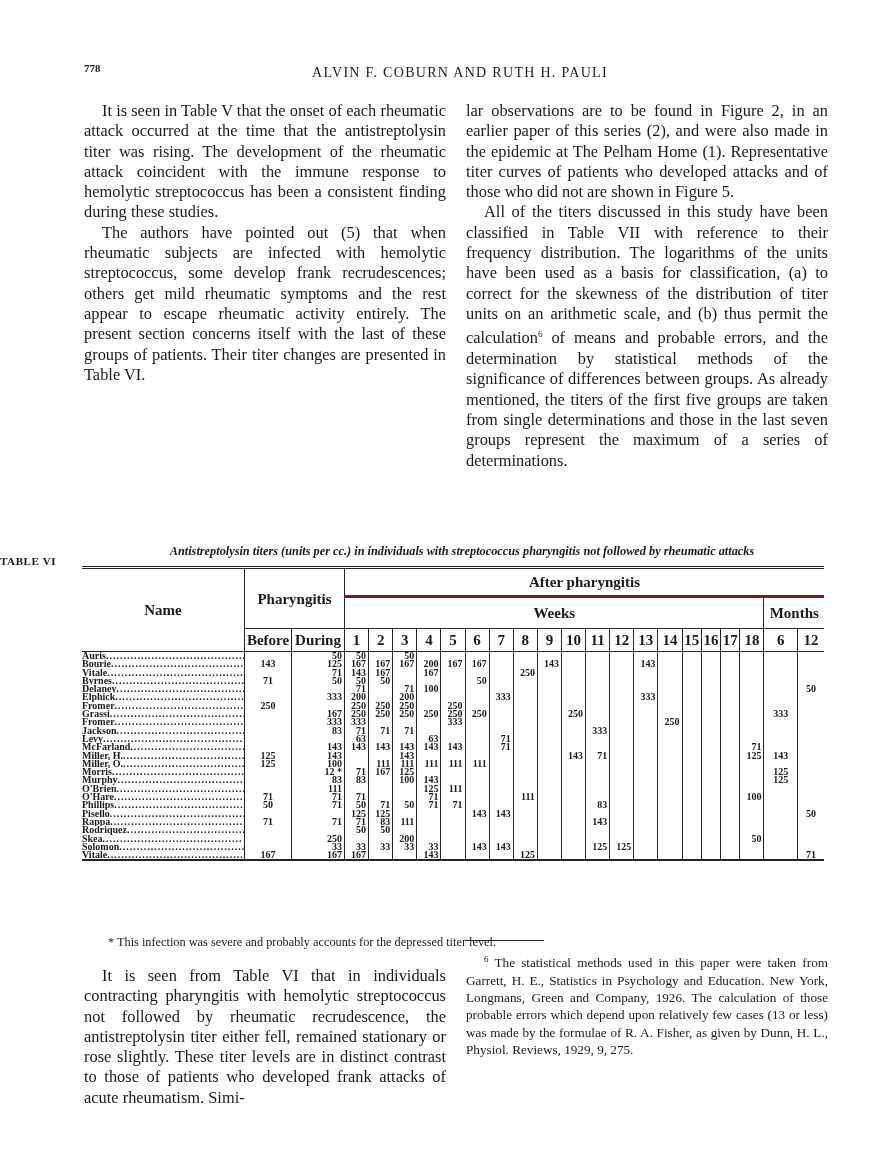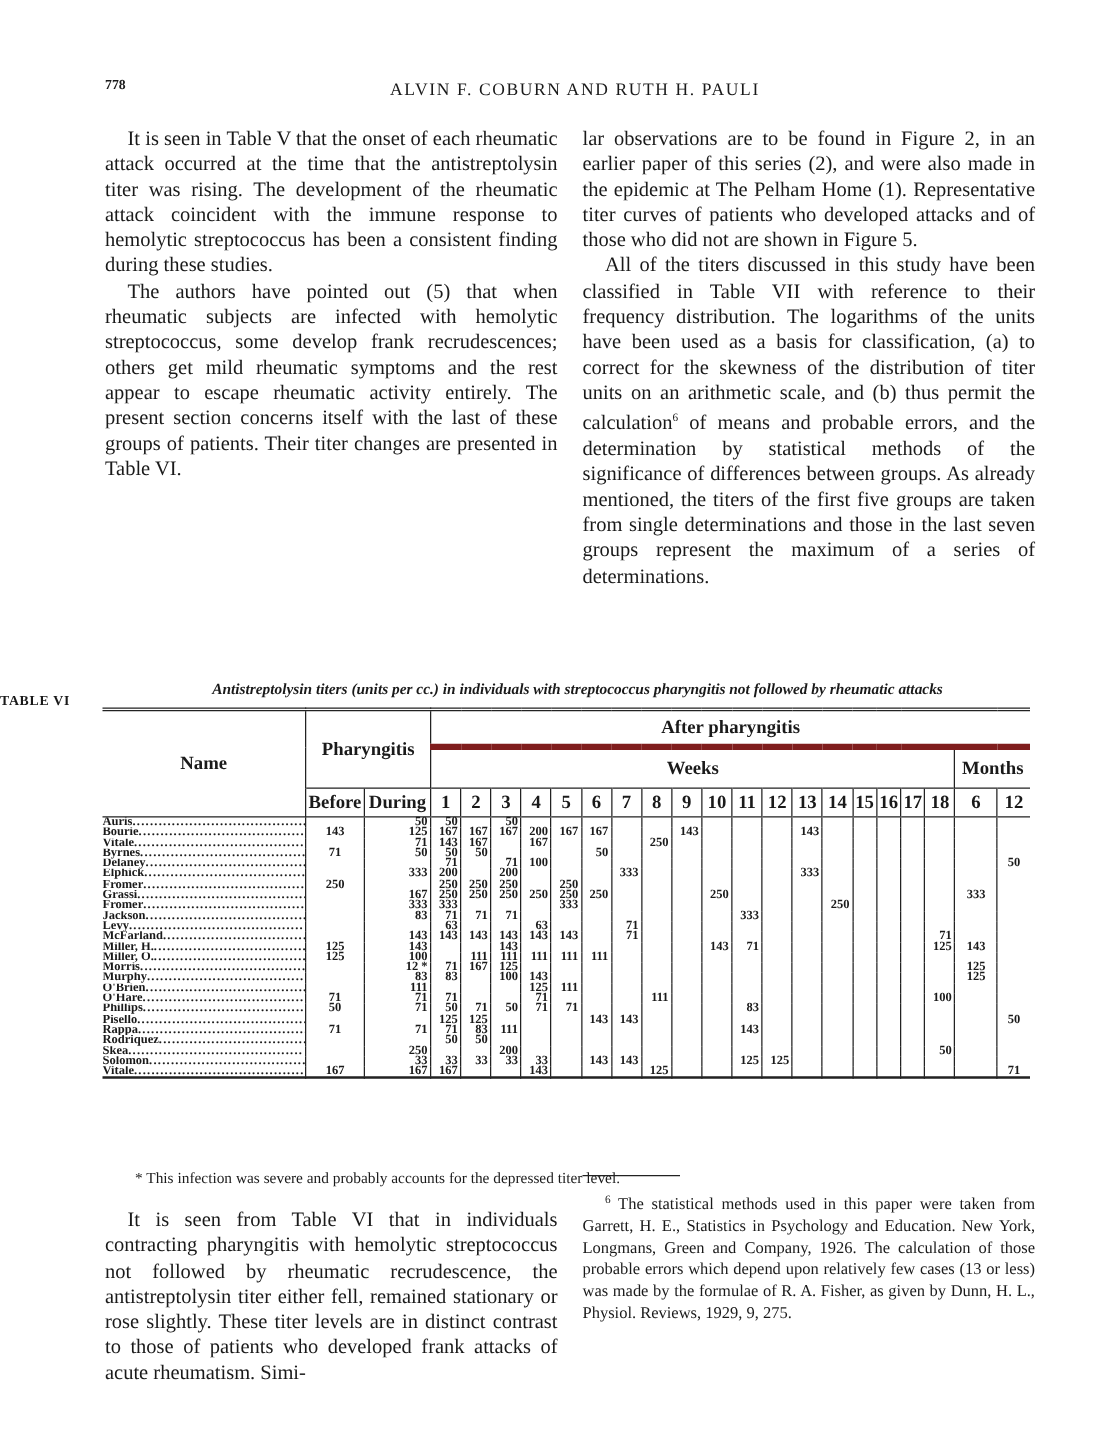--- a/index.html
+++ b/index.html
@@ -15,21 +15,21 @@
   .table-title{position:absolute;left:0;width:890px;top:529px;text-align:left;font-size:11px;font-weight:bold;letter-spacing:0.6px;margin-top:26px;}
   .table-caption{position:absolute;left:82px;width:760px;top:544px;text-align:center;font-size:12.3px;font-style:italic;font-weight:bold;}
   table.t6{position:absolute;left:82px;top:566px;width:742px;border-collapse:collapse;font-size:10px;line-height:8.3px;font-weight:bold;border-top:3px double #222;border-bottom:2px solid #222;}
   table.t6 th{font-weight:bold;font-size:15px;line-height:12px;padding:0;}
   table.t6 td{padding:0 2px;height:8.3px;text-align:right;white-space:nowrap;}
   table.t6 td.name{text-align:left;padding-left:0;overflow:hidden;max-width:160px;}
   table.t6 td.name span.dots{letter-spacing:1px;}
   .vl{border-left:1px solid #222;}
   .hdr-row th{height:15px;}
   .num-head th{border-top:1px solid #222;border-bottom:1px solid #222;height:22px;text-align:center;}
-  .weeks-head th{border-top:5px solid #7f1d1d;height:30px;}
+  .weeks-head th{border-top:3px solid #7f1d1d;height:30px;}
   .bc{text-align:center!important;}
   .footnote-table{position:absolute;left:108px;top:935px;font-size:12.3px;}
   .left-bottom{left:84px;top:966px;width:362px;}
   .right-bottom{left:466px;top:940px;width:362px;font-size:13.2px;line-height:17.3px;}
   .fn-rule{width:78px;border-top:1px solid #222;margin:0 0 10px 0;}
   sup{font-size:9px;}
 </style>
 </head>
 <body>
 

